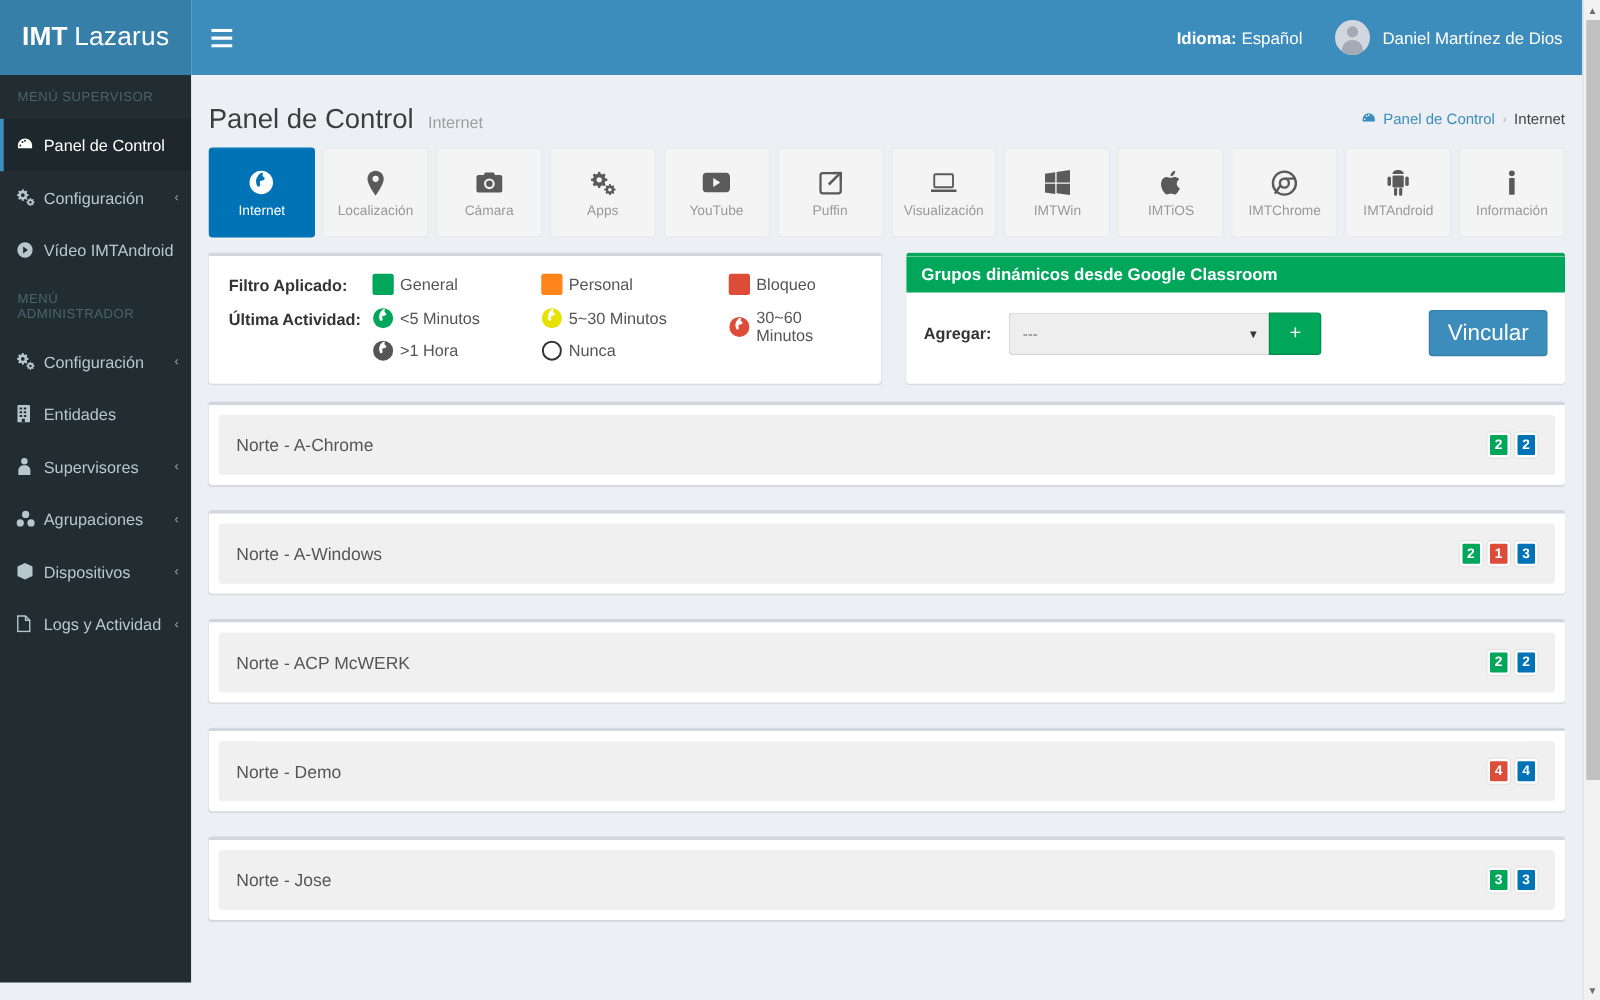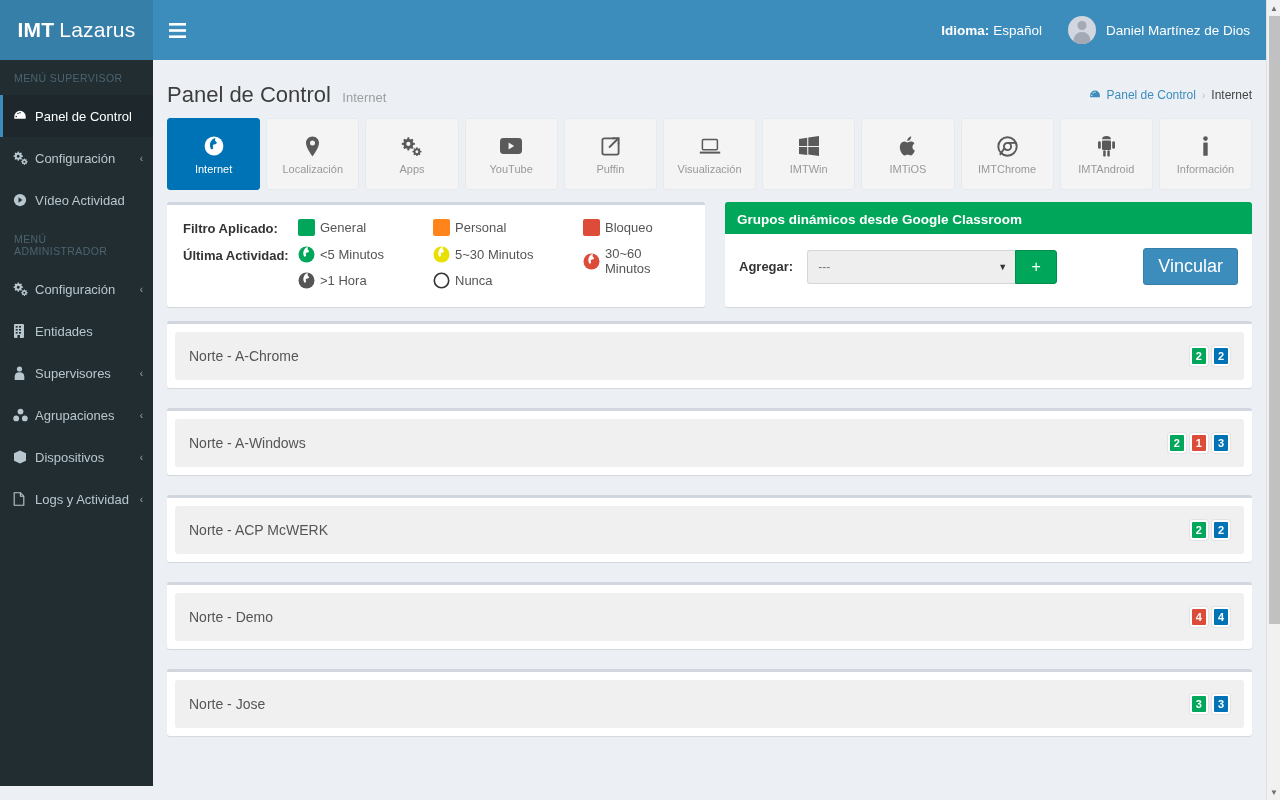--- a/index.html
+++ b/index.html
@@ -244,21 +244,21 @@
       <span class="side-caret">‹</span>
     </div>
 
     <div class="side-item">
       <span class="side-ico">
         <svg width="14" height="14" viewBox="0 0 16 16" fill="#b8c7ce">
             <circle cx="8" cy="8" r="7"></circle>
             <path d="M6.3 4.8l4.4 3.2-4.4 3.2z" fill="#222d32"></path>
           </svg>
       </span>
-      <span class="side-label">Vídeo Actividad</span>
+      <span class="side-label">Vídeo IMTAndroid</span>
     </div>
 
     <div class="side-header">MENÚ ADMINISTRADOR</div>
 
     <div class="side-item">
       <span class="side-ico">
         <svg width="15" height="14" viewBox="0 0 16 14" fill="#b8c7ce">
             <path d="M6.2 0l.3 1.3.9.4 1.2-.6.9.9-.6 1.2.4.9 1.3.3v1.2l-1.3.3-.4.9.6 1.2-.9.9-1.2-.6-.9.4L6.2 10H5l-.3-1.3-.9-.4-1.2.6-.9-.9.6-1.2-.4-.9L.6 5.6V4.4l1.3-.3.4-.9-.6-1.2.9-.9 1.2.6.9-.4L5 0h1.2zm-.6 3.4a1.6 1.6 0 100 3.2 1.6 1.6 0 000-3.2z"></path>
             <path d="M12.6 7.5l.2.9.6.3.8-.4.6.6-.4.8.3.6.9.2v.9l-.9.2-.3.6.4.8-.6.6-.8-.4-.6.3-.2.9h-.9l-.2-.9-.6-.3-.8.4-.6-.6.4-.8-.3-.6-.9-.2v-.9l.9-.2.3-.6-.4-.8.6-.6.8.4.6-.3.2-.9h.9zm-.5 2.4a1.1 1.1 0 100 2.2 1.1 1.1 0 000-2.2z"></path>
           </svg>
@@ -361,20 +361,30 @@
 
       <div class="tab">
         <span class="tab-ico">
           <svg width="15" height="21" viewBox="0 0 15 21" fill="#5a5a5a">
               <path d="M7.5.6C3.9.6 1 3.5 1 7c0 4.9 6.5 13.4 6.5 13.4S14 11.9 14 7c0-3.5-2.9-6.4-6.5-6.4zm0 8.9A2.5 2.5 0 1110 7a2.5 2.5 0 01-2.5 2.5z"></path>
             </svg>
         </span>
         <span class="tab-label">Localización</span>
       </div>
 
+      <div class="tab">
+        <span class="tab-ico">
+          <svg width="21" height="18" viewBox="0 0 21 18" fill="#5a5a5a">
+              <path d="M7 1l-1 2H2a2 2 0 00-2 2v10a2 2 0 002 2h17a2 2 0 002-2V5a2 2 0 00-2-2h-4l-1-2z"></path>
+              <circle cx="10.5" cy="10" r="4.3" fill="#f4f4f4"></circle>
+              <circle cx="10.5" cy="10" r="2.6" fill="#5a5a5a"></circle>
+            </svg>
+        </span>
+        <span class="tab-label">Cámara</span>
+      </div>
 
       <div class="tab">
         <span class="tab-ico">
           <svg width="21" height="19" viewBox="0 0 16 14" fill="#5a5a5a">
               <path d="M6.2 0l.3 1.3.9.4 1.2-.6.9.9-.6 1.2.4.9 1.3.3v1.2l-1.3.3-.4.9.6 1.2-.9.9-1.2-.6-.9.4L6.2 10H5l-.3-1.3-.9-.4-1.2.6-.9-.9.6-1.2-.4-.9L.6 5.6V4.4l1.3-.3.4-.9-.6-1.2.9-.9 1.2.6.9-.4L5 0h1.2zm-.6 3.4a1.6 1.6 0 100 3.2 1.6 1.6 0 000-3.2z"></path>
               <path d="M12.6 7.5l.2.9.6.3.8-.4.6.6-.4.8.3.6.9.2v.9l-.9.2-.3.6.4.8-.6.6-.8-.4-.6.3-.2.9h-.9l-.2-.9-.6-.3-.8.4-.6-.6.4-.8-.3-.6-.9-.2v-.9l.9-.2.3-.6-.4-.8.6-.6.8.4.6-.3.2-.9h.9zm-.5 2.4a1.1 1.1 0 100 2.2 1.1 1.1 0 000-2.2z"></path>
             </svg>
         </span>
         <span class="tab-label">Apps</span>
       </div>

